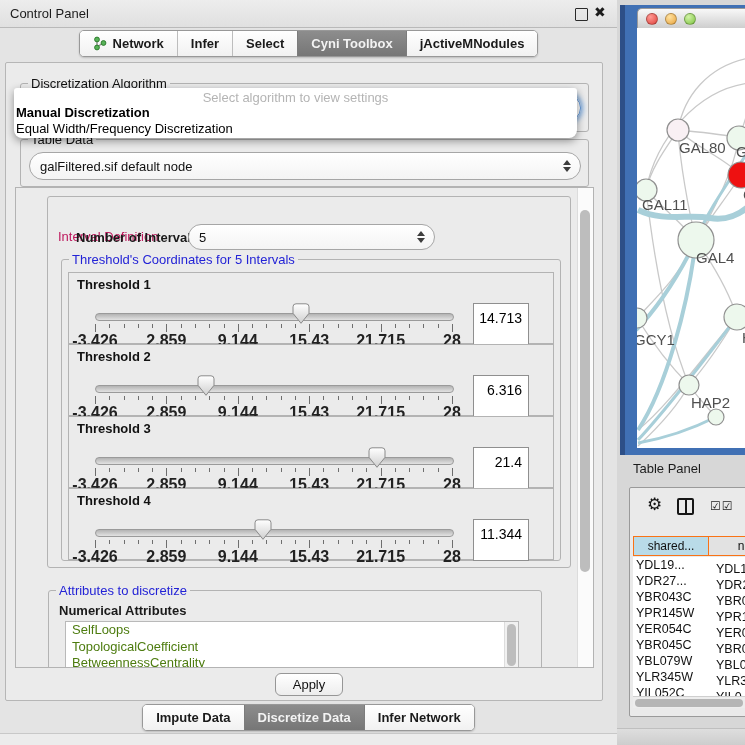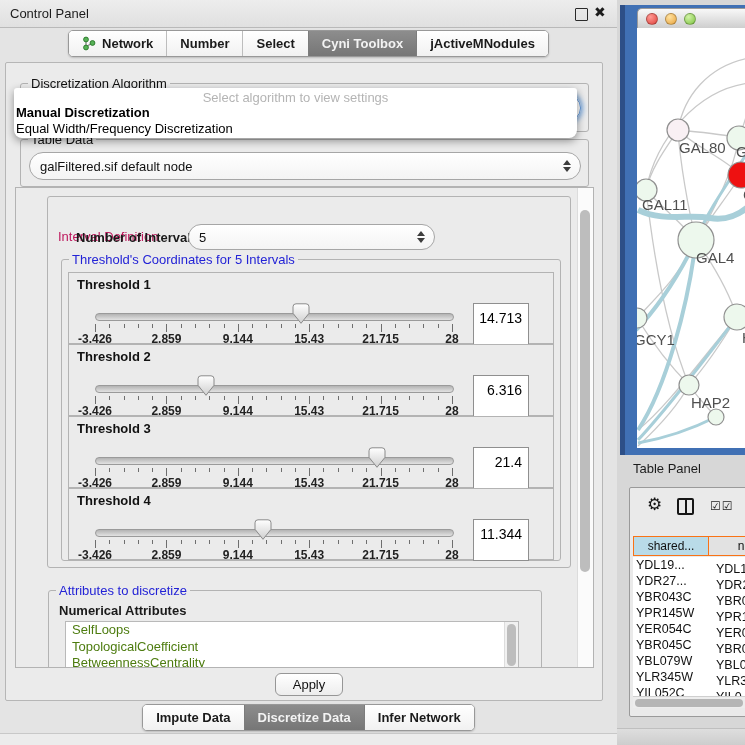--- a/index.html
+++ b/index.html
@@ -53,21 +53,21 @@
   
   .thr-row{position:absolute;left:6px;width:486px;height:72px;border:1px solid #b3b3b3;background:#ebebeb;box-sizing:border-box;}
   .thr-label{position:absolute;left:8px;top:4px;font-weight:bold;font-size:13px;color:#111;}
   .sl-track{position:absolute;left:26px;top:40px;width:357px;height:6px;border:1px solid #9a9a9a;border-radius:4px;background:linear-gradient(#b3b3b3,#e2e2e2);}
   .sl-thumb{position:absolute;top:30px;width:18px;height:22px;}
   .ticks{position:absolute;left:26px;top:51px;width:357px;height:9px;}
   .tick{position:absolute;top:0;width:1px;background:#6e6e6e;}
   .tick.minor{height:4px;}
   .tick.major{height:8px;}
   .tick-labels{position:absolute;left:26px;top:59px;width:357px;height:11px;}
-  .tick-lab{position:absolute;transform:translateX(-50%);font-size:12px;font-weight:bold;color:#222;white-space:nowrap;}
+  .tick-lab{position:absolute;transform:translateX(-50%);font-size:16px;font-weight:bold;color:#222;white-space:nowrap;}
   .thr-value{position:absolute;left:404px;top:30px;width:56px;height:42px;background:#fff;border:1px solid #8f8f8f;
     font-size:14px;text-align:right;line-height:29px;padding-right:6px;box-sizing:border-box;color:#000;}
   
   #attr-list{position:absolute;left:16px;top:30px;width:452px;height:140px;background:#fff;border:1px solid #b9b9b9;}
   .attr-item{font-size:13px;color:#4d7c0f;line-height:16.5px;padding-left:6px;white-space:nowrap;}
   #attr-vscroll{position:absolute;right:0;top:0;width:13px;height:100%;background:#f1f1f1;border-left:1px solid #ddd;}
   #attr-vscroll .thumb{position:absolute;left:2px;top:2px;width:9px;height:42px;background:#bdbdbd;border-radius:5px;}
   
   #apply-btn{position:absolute;left:269px;top:610px;width:66px;height:21px;background:linear-gradient(#ffffff,#ededed);
     border:1px solid #969696;border-radius:6px;font-size:13px;color:#111;text-align:center;line-height:21px;}
@@ -127,21 +127,21 @@
               <line x1="4" y1="4" x2="4" y2="11" stroke="#8a8a8a" stroke-width="1.4"></line>
               <line x1="4" y1="11" x2="10" y2="7" stroke="#8a8a8a" stroke-width="1.4"></line>
               <circle cx="4" cy="3.5" r="2.4" fill="#57b257" stroke="#2f7d2f"></circle>
               <circle cx="4" cy="11.5" r="2.4" fill="#57b257" stroke="#2f7d2f"></circle>
               <circle cx="10.5" cy="7" r="2.4" fill="#57b257" stroke="#2f7d2f"></circle>
             </svg>
           </span>
           <span>Network</span>
         </div>
         <div class="tab">
-          <span>Number</span>
+          <span>Infer</span>
         </div>
         <div class="tab">
           <span>Select</span>
         </div>
         <div class="tab sel">
           <span>Cyni Toolbox</span>
         </div>
         <div class="tab">
           <span>jActiveMNodules</span>
         </div>

